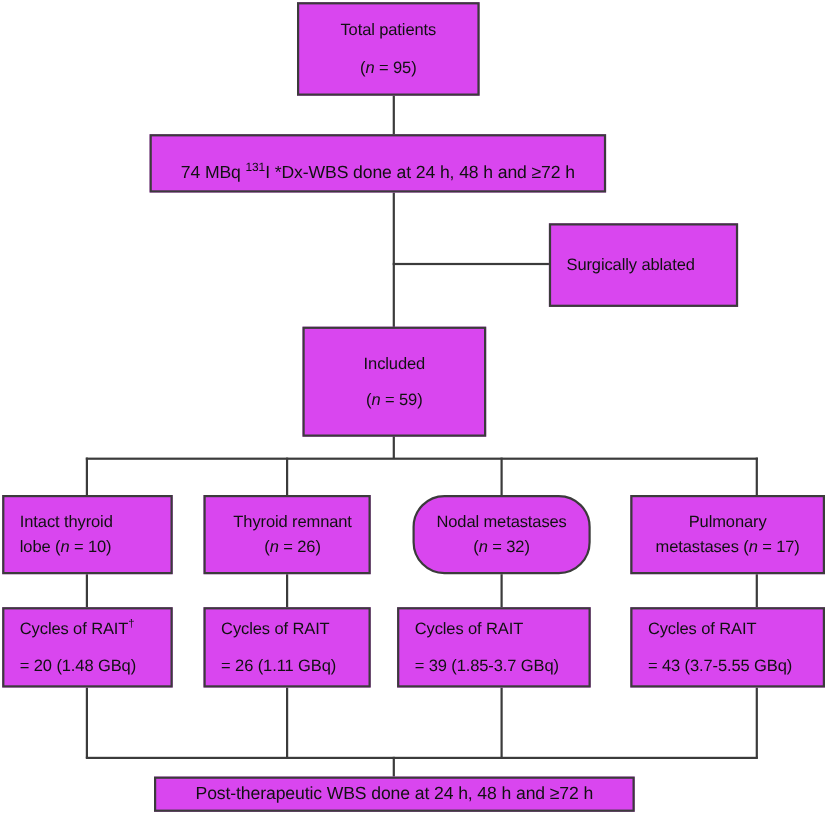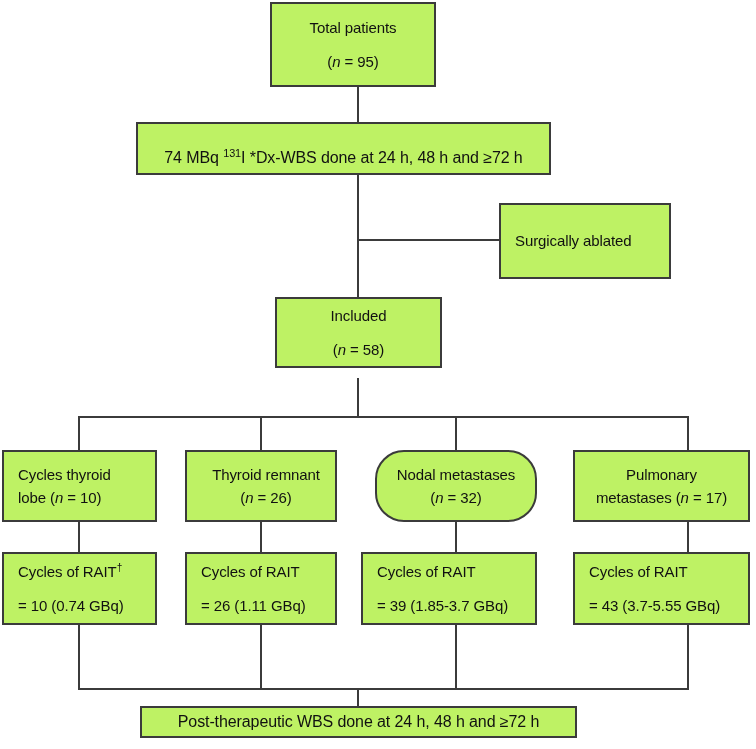--- a/index.html
+++ b/index.html
@@ -13,21 +13,21 @@
     height: 749px;
     background: #ffffff;
     font-family: "Liberation Sans", sans-serif;
     color: #111111;
     overflow: hidden;
   }
   .box {
     position: absolute;
     box-sizing: border-box;
     border: 2px solid #3b3b3b;
-    background: #bef264;
+    background: #d946ef;
     display: flex;
     flex-direction: column;
     justify-content: center;
     align-items: center;
     text-align: center;
     font-size: 15px;
     line-height: 1.55;
     letter-spacing: -0.1px;
     padding: 2px 6px;
   }
@@ -91,48 +91,48 @@
   </div>
 
   <div class="box wide" style="left:136px; top:122px; width:415px; height:53px;justify-content:flex-end;">
     <div class="line"><span>74 MBq </span><sup>131</sup><span>I *Dx-WBS done at 24 h, 48 h and ≥72 h</span></div>
   </div>
 
   <div class="box gap left-align" style="left:499px; top:203px; width:172px; height:76px;">
     <div class="line">Surgically ablated</div>
   </div>
 
-  <div class="box gap" style="left:275px; top:297px; width:167px; height:71px;">
+  <div class="box gap" style="left:275px; top:297px; width:167px; height:100px;">
     <div class="line">Included</div>
-    <div class="line"><span>(</span><i>n</i><span> = 58)</span></div>
+    <div class="line"><span>(</span><i>n</i><span> = 59)</span></div>
   </div>
 
   <div class="box left-align" style="left:2px; top:450px; width:155px; height:72px;">
-    <div class="line">Cycles thyroid</div>
+    <div class="line">Intact thyroid</div>
     <div class="line"><span>lobe (</span><i>n</i><span> = 10)</span></div>
   </div>
 
   <div class="box" style="left:185px; top:450px; width:152px; height:72px;padding-left:16px;">
     <div class="line">Thyroid remnant</div>
     <div class="line"><span>(</span><i>n</i><span> = 26)</span></div>
   </div>
 
   <div class="box" style="left:375px; top:450px; width:162px; height:72px;border-radius:29px;">
     <div class="line">Nodal metastases</div>
     <div class="line"><span>(</span><i>n</i><span> = 32)</span></div>
   </div>
 
   <div class="box" style="left:573px; top:450px; width:177px; height:72px;">
     <div class="line">Pulmonary</div>
     <div class="line"><span>metastases (</span><i>n</i><span> = 17)</span></div>
   </div>
 
   <div class="box gap left-align" style="left:2px; top:552px; width:155px; height:73px;">
     <div class="line"><span>Cycles of RAIT</span><sup>†</sup></div>
-    <div class="line">= 10 (0.74 GBq)</div>
+    <div class="line">= 20 (1.48 GBq)</div>
   </div>
 
   <div class="box gap left-align" style="left:185px; top:552px; width:152px; height:73px;">
     <div class="line">Cycles of RAIT</div>
     <div class="line">= 26 (1.11 GBq)</div>
   </div>
 
   <div class="box gap left-align" style="left:361px; top:552px; width:176px; height:73px;">
     <div class="line">Cycles of RAIT</div>
     <div class="line">= 39 (1.85-3.7 GBq)</div>

